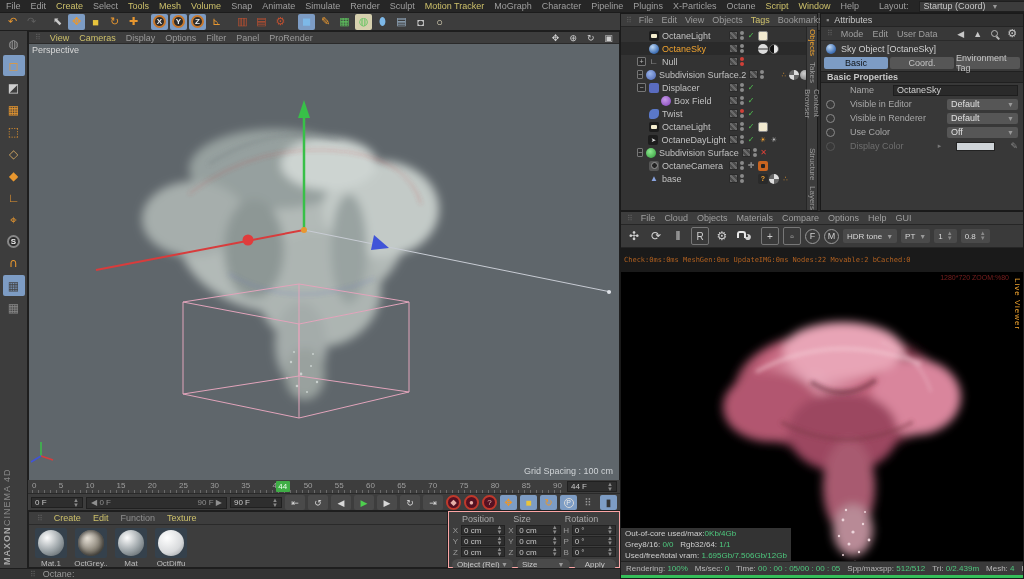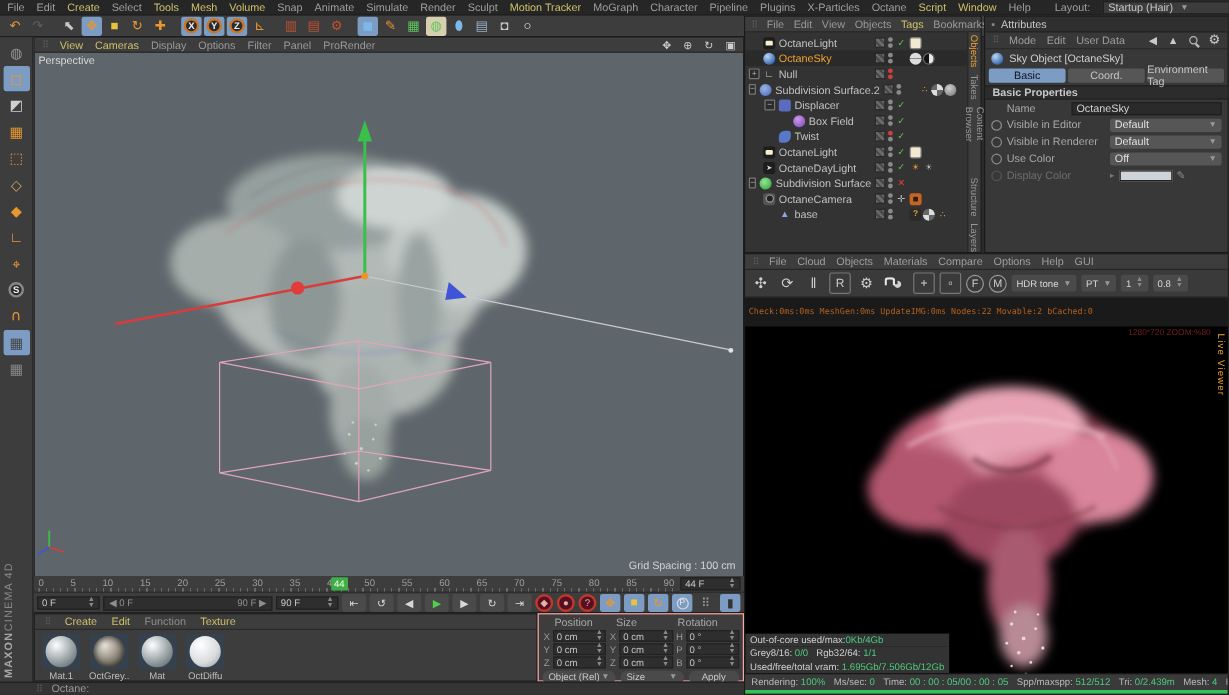--- a/index.html
+++ b/index.html
@@ -85,21 +85,21 @@
 
   
   #bottombar { position:absolute; left:0; top:568px; width:620px; height:11px; background:#343434; border-top:1px solid #1e1e1e; display:flex; align-items:center; gap:8px; padding:0 8px 0 30px; color:#9a9a9a; }
 
   
   #om { position:absolute; left:620px; top:13px; width:198px; height:198px; background:#333333; border:1px solid #1a1a1a; }
   .om-menu { height:13px; background:#3d3d3d; display:flex; align-items:center; gap:8px; padding:0 5px; border-bottom:1px solid #262626; }
   .om-menu .mi { color:#9a9a9a; } .om-menu .mi.hl { color:#cdc06a; }
   .om-menu .spacer { flex:1; }
   .om-tree { position:relative; padding:2px 0; }
-  .om-row { display:flex; align-items:center; height:13px; padding-left:3px; gap:3px; }
+  .om-row { display:flex; align-items:center; height:13px; padding-left:16px; gap:3px; }
   .exp { width:9px; height:9px; border:1px solid #777; background:#2c2c2c; color:#bbb; font-size:7px; line-height:7px; text-align:center; border-radius:1px; }
   .noexp { width:9px; }
   .oicon { width:10px; height:10px; border-radius:2px; flex:none; display:flex; align-items:center; justify-content:center; font-size:8px; }
   .i-light { background:#1d1d1d; } .i-light::after { content:""; width:6px; height:4px; background:#f5eecf; border-radius:1px; }
   .i-sky { border-radius:50%; background:radial-gradient(circle at 35% 30%, #bcd6f2, #3d6eb4 70%); }
   .i-null { color:#c8c8c8; }
   .i-subd { border-radius:50%; background:radial-gradient(circle at 40% 35%, #9ab4e8, #4862b4); }
   .i-displ { background:#5a6cc0; } .i-box { border-radius:50%; background:radial-gradient(circle at 40% 35%, #c79ae8, #8040b8); }
   .i-twist { background:#5a78c8; border-radius:50% 2px 50% 2px; }
   .i-dl { background:#1d1d1d; } .i-dl::after { content:"➤"; color:#ddd; font-size:6px; }
@@ -133,21 +133,21 @@
   
   #attrs { position:absolute; left:820px; top:13px; width:204px; height:198px; background:#383838; border:1px solid #1a1a1a; }
   .at-title { height:13px; background:#2f2f2f; display:flex; align-items:center; gap:5px; padding:0 5px; border-bottom:1px solid #242424; color:#c8c8c8; }
   .at-menu { height:14px; display:flex; align-items:center; gap:9px; padding:0 6px; border-bottom:1px solid #2a2a2a; }
   .at-menu .mi { color:#9f9f9f; } .at-menu .spacer { flex:1; }
   .at-obj { height:15px; display:flex; align-items:center; gap:5px; padding:0 5px; color:#cfcfcf; }
   .at-tabs { display:flex; gap:2px; padding:1px 3px 2px; }
   .at-tab { flex:1; height:12px; background:#565656; border-radius:2px; display:flex; align-items:center; justify-content:center; color:#c4c4c4; }
   .at-tab.act { background:#7d9cc4; color:#101418; }
   .at-sec { height:12px; background:#2c2c2c; color:#c8c8c8; font-weight:bold; padding:0 6px; display:flex; align-items:center; border-top:1px solid #202020; border-bottom:1px solid #202020; }
-  .at-row { display:flex; align-items:center; height:14px; padding:0 5px; gap:4px; }
+  .at-row { display:flex; align-items:center; height:14px; padding:0 5px; gap:15px; }
   .key { width:9px; height:9px; border:1px solid #8a8a8a; border-radius:50%; flex:none; }
   .key.off { border-color:#555; }
   .at-lab { width:82px; color:#a8a8a8; white-space:nowrap; overflow:hidden; background:radial-gradient(circle, #7a7a7a 0.5px, transparent 0.6px); background-size:4px 4px; background-position:0 9px; background-repeat:repeat-x; }
   .at-lab b { background:#383838; font-weight:normal; padding-right:2px; }
   .at-lab.dis b { color:#6e6e6e; }
   .at-input { flex:1; height:11px; background:#2a2a2a; border:1px solid #1e1e1e; color:#d0d0d0; padding:0 3px; font-size:9px; font-family:"Liberation Sans",sans-serif; }
   .at-drop { flex:1; height:11px; background:#565656; border-radius:2px; color:#e0e0e0; display:flex; align-items:center; justify-content:space-between; padding:0 4px; }
   .swatch { width:44px; height:9px; background:#cfd4d8; border:1px solid #222; }
 
   
@@ -203,21 +203,21 @@
     <span class="mi">Pipeline</span>
     <span class="mi">Plugins</span>
     <span class="mi">X-Particles</span>
     <span class="mi">Octane</span>
     <span class="mi hl">Script</span>
     <span class="mi hl">Window</span>
     <span class="mi">Help</span>
     <span class="spacer"></span>
     <span class="mi">Layout:</span>
     <span class="layoutsel">
-      <span>Startup (Hair)</span>
+      <span>Startup (Coord)</span>
       <span class="caret">▼</span>
     </span>
 
   </div>
 
   <div id="toolbar">
     <span class="tb">
         <span class="orange">↶</span>
       </span>
     <span class="tb dis">

